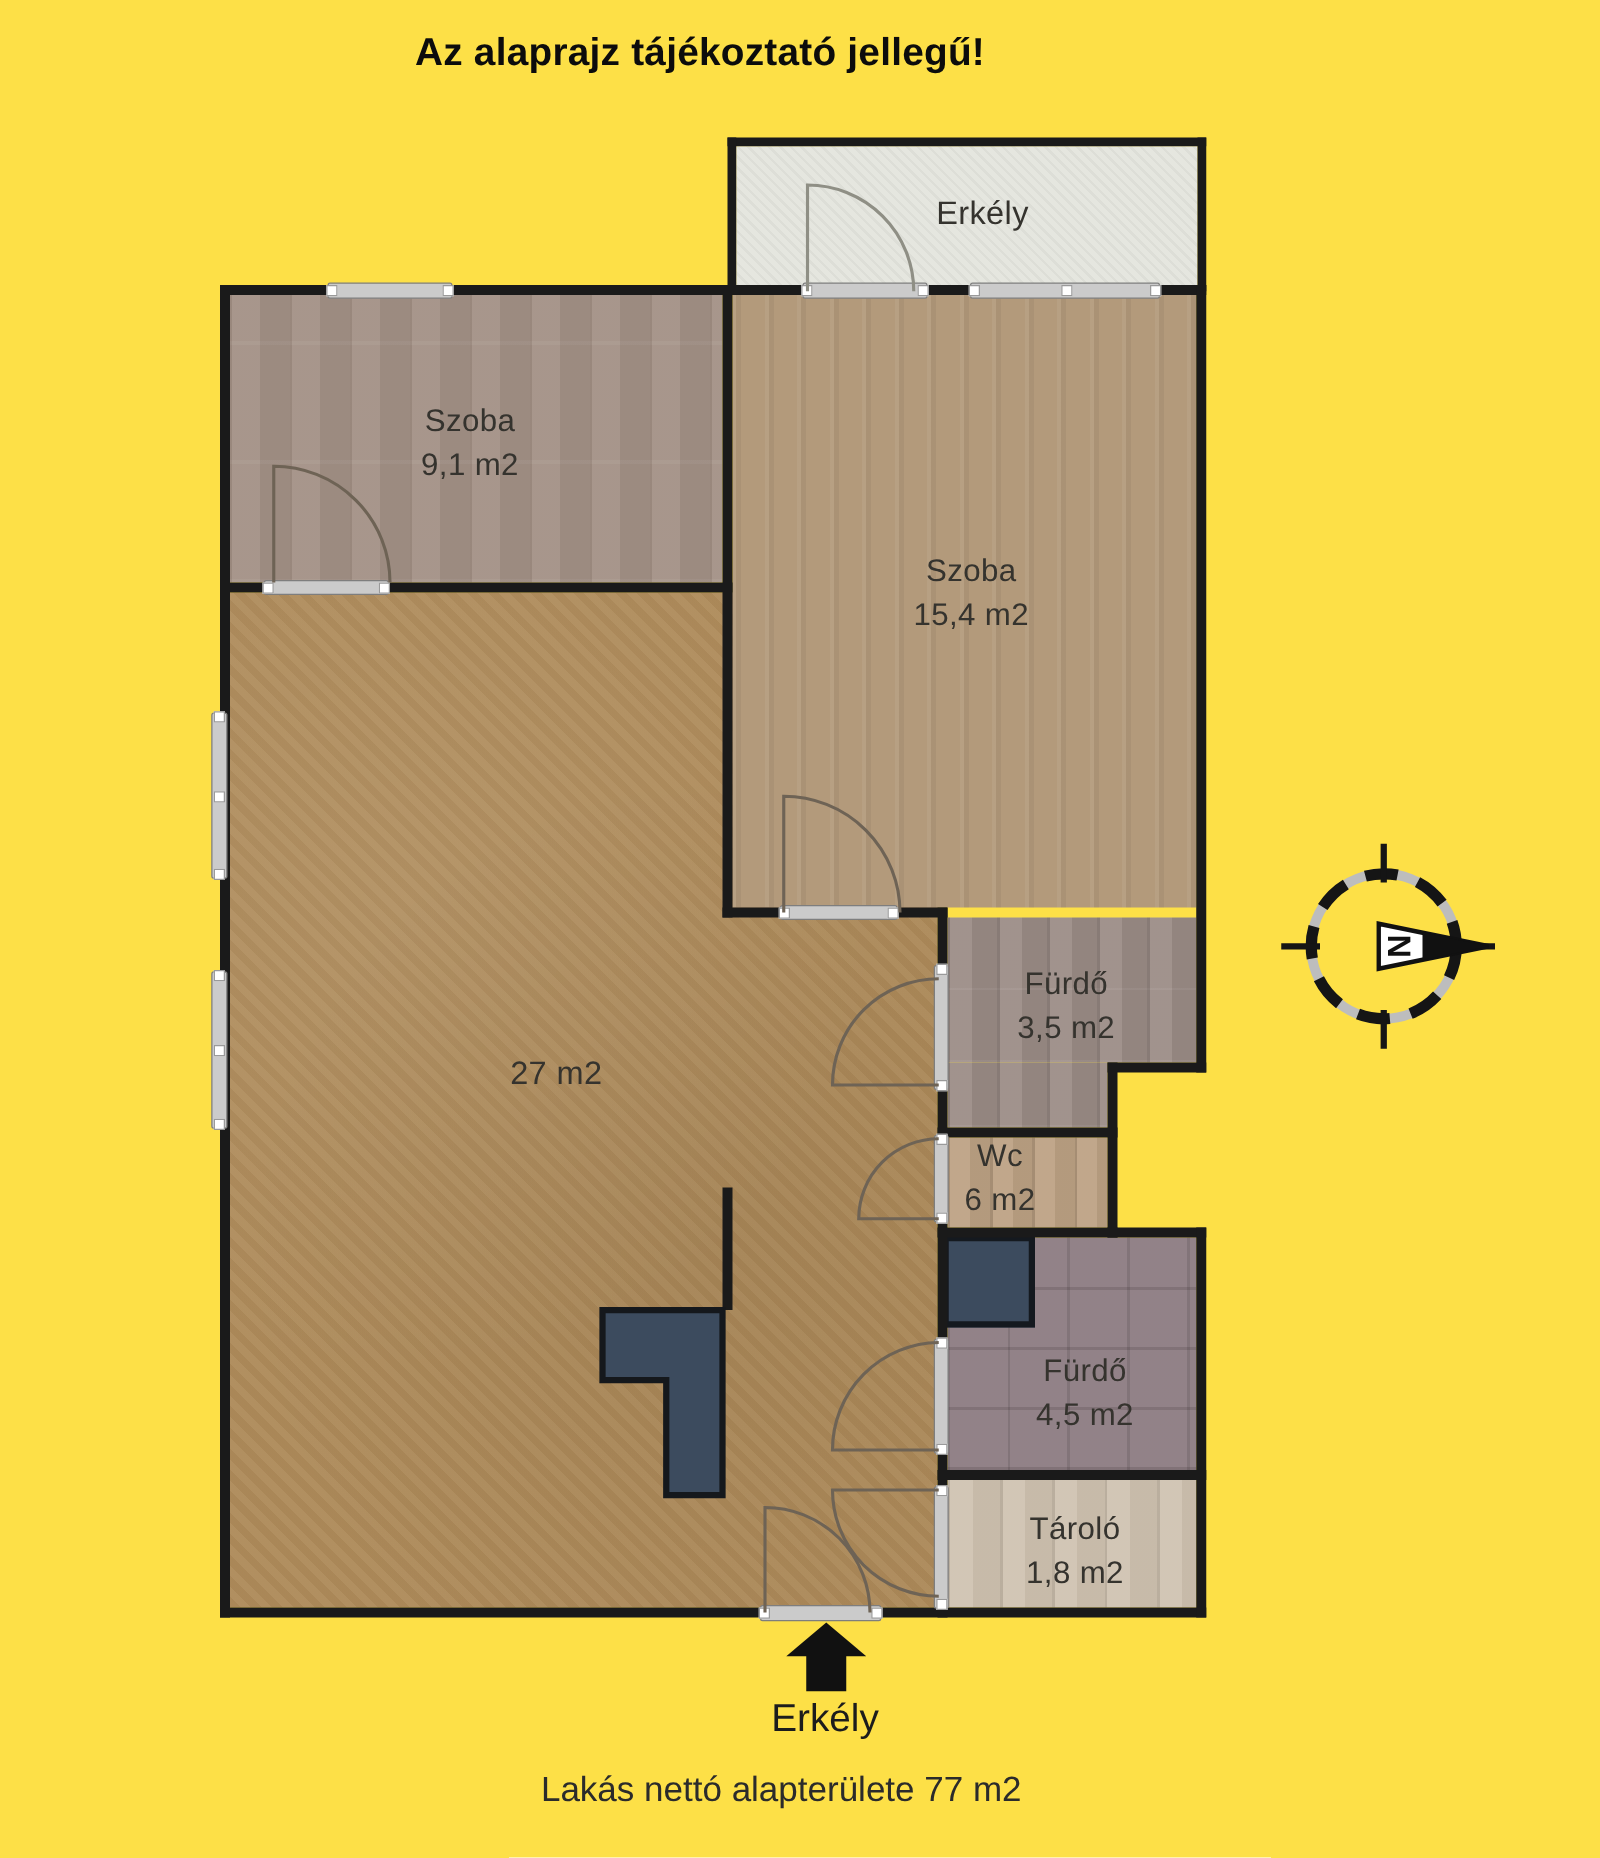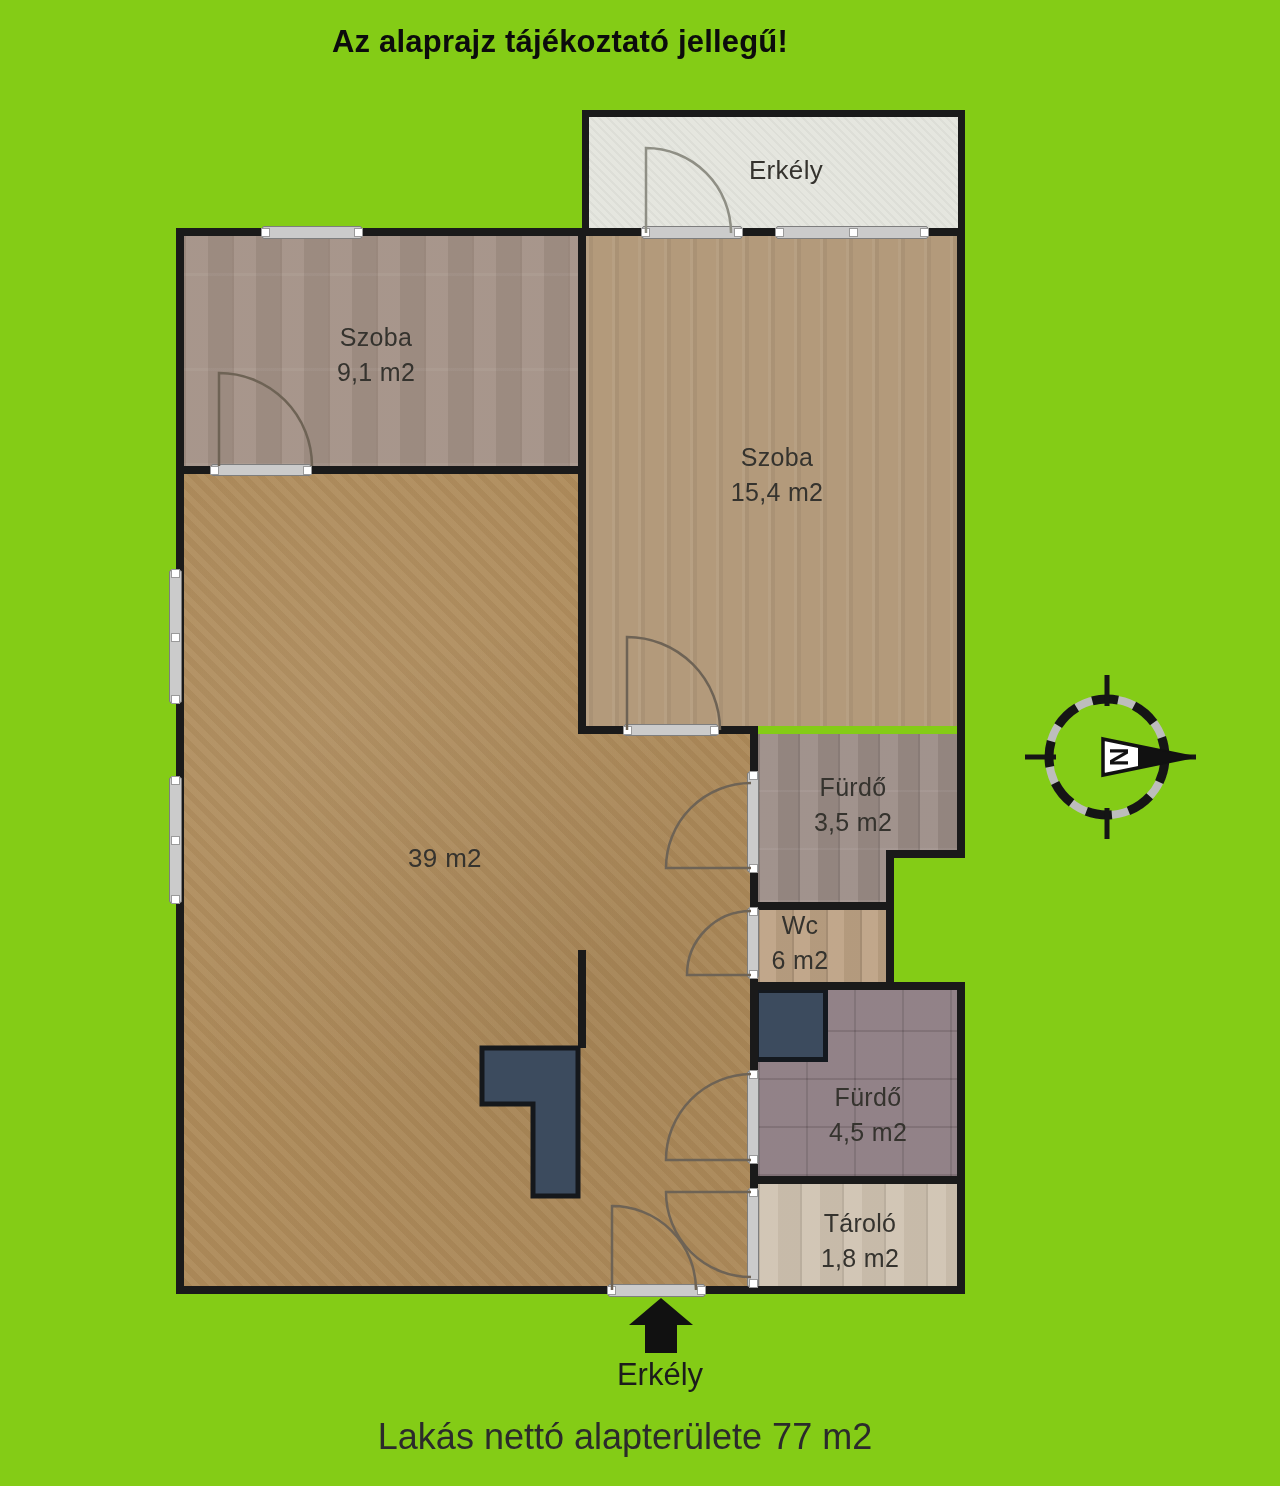--- a/index.html
+++ b/index.html
@@ -1,17 +1,17 @@
 <!DOCTYPE html>
 <html><head>
 <meta charset="utf-8">
 <style>
   html,body{margin:0;padding:0;background:#ffffff;}
   #stage{
-    position:relative;width:1280px;height:1486px;background:#84cc16;overflow:hidden;
+    position:relative;width:1280px;height:1486px;background:#fde047;overflow:hidden;
     font-family:"Liberation Sans", sans-serif;
   }
   
   .wall{position:absolute;background:#1a1a1a;}
   
   .floor{position:absolute;}
   .floor-szoba91{
     background-color:#a49287;
     background-image:
       repeating-linear-gradient(90deg, rgba(60,45,35,0.10) 0 2px, rgba(255,255,255,0.04) 2px 24px, rgba(0,0,0,0.05) 24px 48px),
@@ -60,21 +60,21 @@
   .win-h::after{right:-2px;top:1px;width:7px;height:7px;}
   .win-v::before{top:-2px;left:1px;width:7px;height:7px;}
   .win-v::after{bottom:-2px;left:1px;width:7px;height:7px;}
   .mullion{position:absolute;background:#ffffff;border:1px solid #9a9a9a;}
   
   .shower{position:absolute;background:#3c4b5e;border:5px solid #14191f;box-sizing:border-box;}
   
   .room-label{position:absolute;text-align:center;color:#35332e;font-size:25px;line-height:35px;font-weight:500;letter-spacing:0.3px;}
   .title{position:absolute;text-align:center;color:#0c0c0c;font-size:31px;font-weight:700;letter-spacing:0.2px;}
   .entry-label{position:absolute;text-align:center;color:#1c1c1c;font-size:31px;font-weight:500;}
-  .footer-label{position:absolute;text-align:center;color:#2b2b2b;font-size:36px;font-weight:400;}
+  .footer-label{position:absolute;text-align:center;color:#2b2b2b;font-size:28px;font-weight:400;}
   
   .arrow-head{position:absolute;width:0;height:0;border-left:32px solid transparent;border-right:32px solid transparent;border-bottom:27px solid #111111;}
   .arrow-stem{position:absolute;background:#111111;}
   
   #overlay{position:absolute;left:0;top:0;pointer-events:none;}
 </style>
 </head>
 <body>
 
 <div id="stage">
@@ -169,21 +169,21 @@
   </div>
   <div class="room-label" style="left:276px;top:320px;width:200px;">
     <div>Szoba</div>
     <div>9,1 m2</div>
   </div>
   <div class="room-label" style="left:677px;top:440px;width:200px;">
     <div>Szoba</div>
     <div>15,4 m2</div>
   </div>
   <div class="room-label" style="left:195px;top:841px;width:500px;font-size:26px;">
-    <div>39 m2</div>
+    <div>27 m2</div>
   </div>
   <div class="room-label" style="left:753px;top:770px;width:200px;">
     <div>Fürdő</div>
     <div>3,5 m2</div>
   </div>
   <div class="room-label" style="left:725px;top:908px;width:150px;">
     <div>Wc</div>
     <div>6 m2</div>
   </div>
   <div class="room-label" style="left:768px;top:1080px;width:200px;">

